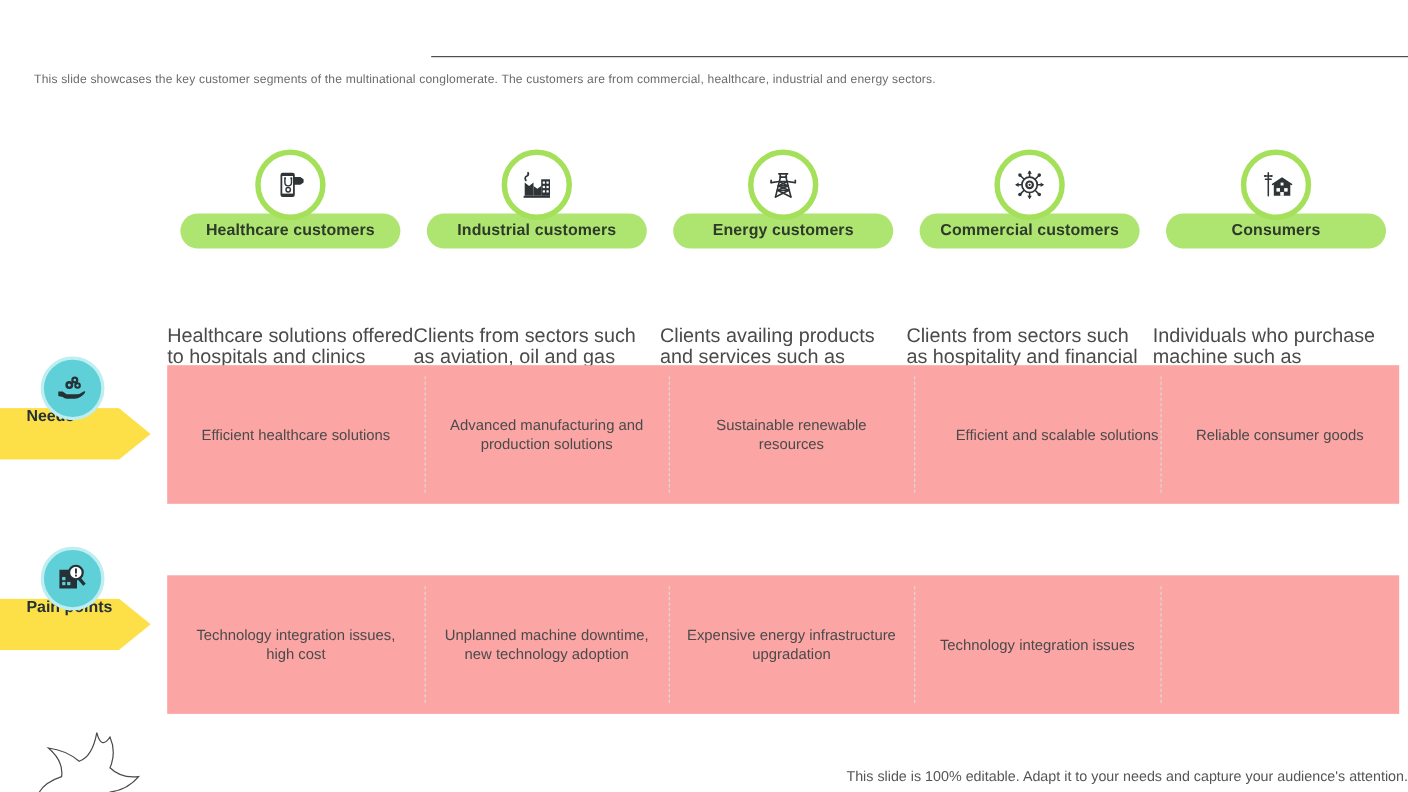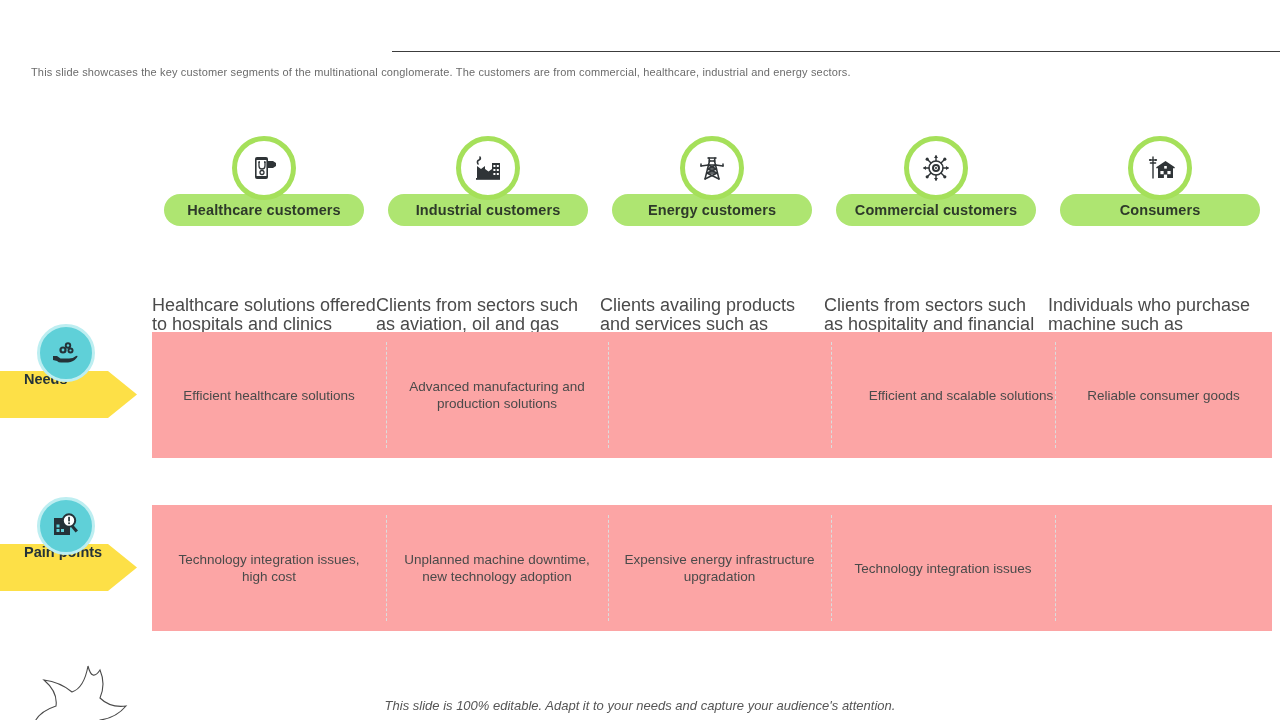--- a/index.html
+++ b/index.html
@@ -116,21 +116,21 @@
   }
 
   
   .row-band {
     position: absolute;
     left: 152px;
     width: 1120px;
     background: #fca5a5;
   }
   #band-needs { top: 332px; height: 126px; }
-  #band-pain  { top: 505px; height: 126px; text-decoration: underline; }
+  #band-pain  { top: 523px; height: 126px; text-decoration: underline; }
 
   .divider {
     position: absolute;
     top: 10px;
     bottom: 10px;
     width: 0;
     border-left: 1px dashed #dcdcdc;
   }
 
   .cell {
@@ -195,24 +195,23 @@
     width: 120px;
     height: 120px;
     z-index: 0;
   }
 
   .footer-note {
     position: absolute;
     left: 0;
     top: 698px;
     width: 1280px;
-    text-align: center;
+    text-align: right;
     font-size: 13px;
     color: #555555;
-    font-style: italic;
   }
 </style>
 </head>
 <body>
 
 <div class="header">
   <div class="title-rule"></div>
   <div class="subtitle">This slide showcases the key customer segments of the multinational conglomerate. The customers are from commercial, healthcare, industrial and energy sectors.</div>
 </div>
 
@@ -350,20 +349,21 @@
   </div>
 </div>
 
 <div class="row-band" id="band-needs">
   <div class="divider" style="left:234px;"></div>
   <div class="divider" style="left:456px;"></div>
   <div class="divider" style="left:679px;"></div>
   <div class="divider" style="left:903px;"></div>
   <div class="cell" style="left:0px;width:234px;">Efficient healthcare solutions</div>
   <div class="cell" style="left:234px;width:222px;">Advanced manufacturing and production solutions</div>
+  <div class="cell" style="left:456px;width:223px;">Sustainable renewable resources</div>
   <div class="cell" style="left:697px;width:224px;">Efficient and scalable solutions</div>
   <div class="cell" style="left:903px;width:217px;">Reliable consumer goods</div>
 </div>
 
 <div class="arrow-label" id="arrow-needs">
   <span>Needs</span>
 </div>
 <div class="badge-circle" id="badge-needs">
   <svg width="34" height="34" viewBox="0 0 34 34">
     <g fill="#243238">

